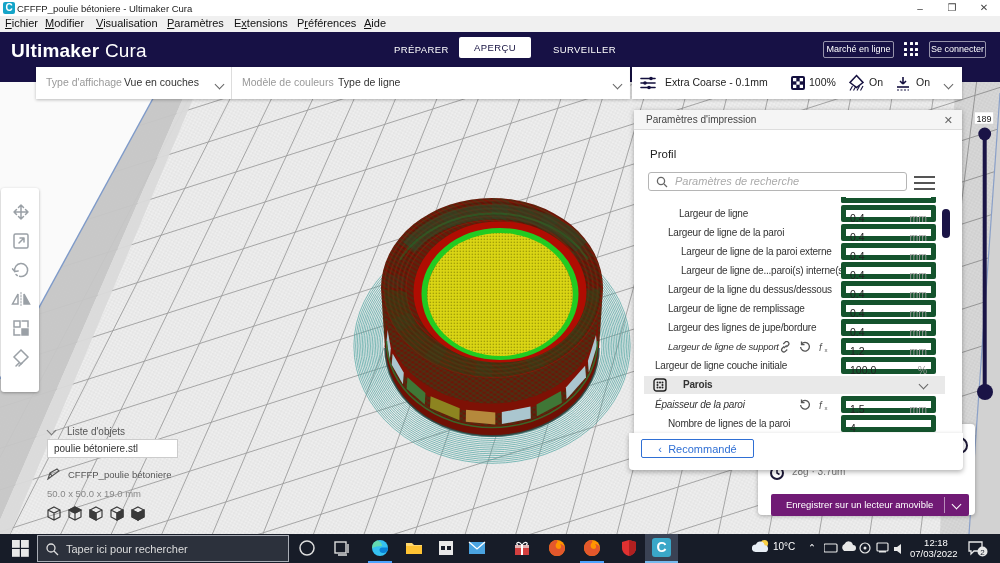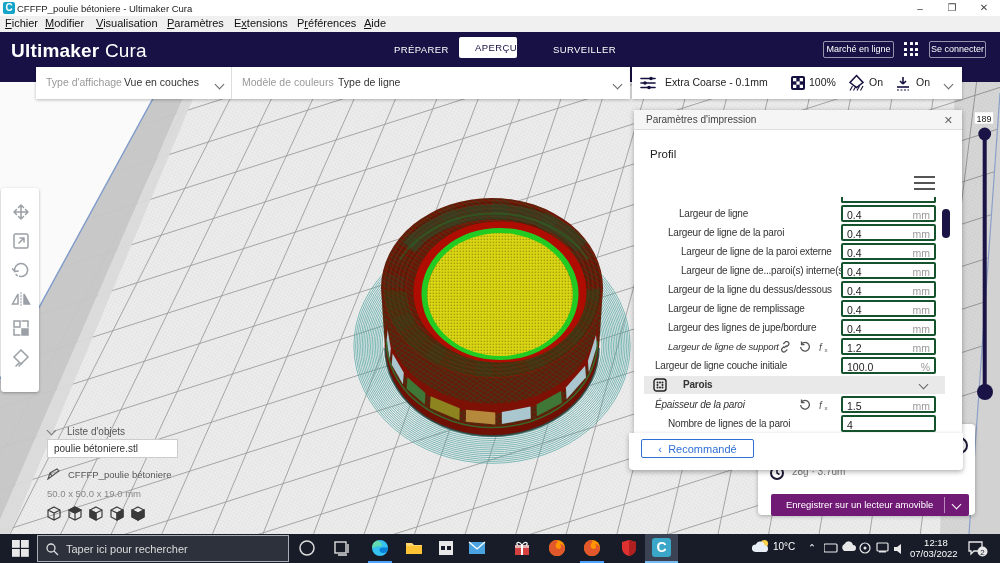--- a/index.html
+++ b/index.html
@@ -7,36 +7,36 @@
 #curaicon{position:absolute;left:3px;top:2px;width:12px;height:12px;background:#14a4c8;border-radius:2px;color:#fff;font-size:10px;font-weight:bold;text-align:center;line-height:12px;}
 .winbtn{position:absolute;top:0px;color:#444;font-size:10px;width:30px;text-align:center;}
 #menubar{position:absolute;left:0;top:16px;width:1000px;height:16px;background:#f0f0f0;font-size:11px;color:#111;}
 #menubar span{position:absolute;top:1px;}
 u{text-decoration:underline;}
 #header{position:absolute;left:0;top:32px;width:1000px;height:50px;background:#171145;}
 #logo{position:absolute;left:11px;top:8px;color:#fff;font-size:19px;letter-spacing:0.2px;}
 #logo b{font-weight:700;}
 #logo span{font-weight:300;}
 .htab{position:absolute;top:12px;color:#fff;font-size:9.5px;letter-spacing:0.4px;}
-#tabpill{position:absolute;left:459px;top:4.5px;width:58px;height:21px;background:#fff;border-radius:2px;text-align:right;line-height:21px;color:#14103f;font-size:9.5px;letter-spacing:0.4px;}
+#tabpill{position:absolute;left:459px;top:4.5px;width:72px;height:21px;background:#fff;border-radius:2px;text-align:center;line-height:21px;color:#14103f;font-size:9.5px;letter-spacing:0.4px;}
 .hbtn{position:absolute;top:9px;height:17px;white-space:nowrap;overflow:hidden;border:1px solid rgba(255,255,255,0.55);border-radius:2px;color:#fff;font-size:9px;line-height:15px;text-align:center;}
 #gridicon{position:absolute;left:904px;top:10px;width:15px;height:15px;}
 #gridicon i{position:absolute;width:3.2px;height:3.2px;background:#fff;border-radius:0.5px;}
 #vp{position:absolute;left:0;top:82px;width:1000px;height:452px;}
 #ddrow{left:36px;top:67px;width:594px;height:32px;border-radius:0 0 0 0;position:absolute;background:#fff;box-shadow:0 1px 3px rgba(0,0,0,0.25);font-size:10.5px;color:#333;}
 #ddrow .lbl{color:#999;}
 #ddrow div{position:absolute;top:9px;}
 #setrow{left:632px;top:67px;width:330px;height:32px;position:absolute;background:#fff;box-shadow:0 1px 3px rgba(0,0,0,0.25);font-size:10.5px;color:#222;}
 #setrow div{position:absolute;top:9px;}
 .chev{display:inline-block;width:7px;height:7px;border-right:1.4px solid #666;border-bottom:1.4px solid #666;transform:rotate(45deg);}
 #panel{z-index:6;position:absolute;left:634px;top:110px;width:328px;height:323px;background:#fff;box-shadow:0 1px 5px rgba(0,0,0,0.3);font-size:11px;color:#222;}
 #panelhead{position:absolute;left:0;top:0;width:100%;height:20px;background:#f5f5f5;border-bottom:1px solid #ddd;color:#444;font-size:10px;line-height:20px;}
 #panelfoot{z-index:6;position:absolute;left:629px;top:433px;width:334px;height:37px;background:#fff;box-shadow:0 2px 5px rgba(0,0,0,0.3);border-radius:0 0 4px 4px;}
 #recbtn{position:absolute;left:12px;top:6px;width:113px;height:19px;border:1px solid #2f6fd4;border-radius:2px;color:#2f6fd4;font-size:11px;line-height:18px;text-align:center;}
-.inp{position:absolute;width:95px;height:17px;border:2px solid #14532d;border-radius:2px;background:#fff;font-size:10.5px;line-height:16px;}
+.inp{position:absolute;width:95px;height:17px;border:5px solid #14532d;border-radius:2px;background:#fff;font-size:10.5px;line-height:16px;}
 .inp .v{position:absolute;left:4px;}
 .inp .u{position:absolute;right:4px;color:#999;}
 .slbl{position:absolute;font-size:10px;letter-spacing:-0.2px;color:#333;white-space:nowrap;}
 #taskbar{position:absolute;left:0;top:534px;width:1000px;height:29px;background:#171c28;}
 #searchbox{position:absolute;left:37px;top:535px;width:252px;height:27px;background:#2c313c;border:1px solid #a9adb5;color:#ddd;font-size:11px;line-height:26px;}
 .tico{position:absolute;top:538px;width:20px;height:20px;font-size:14px;text-align:center;color:#e8e8e8;}
 #tray{position:absolute;color:#fff;font-size:9.5px;}
 #bottompanel{z-index:4;position:absolute;left:758px;top:424px;width:217px;height:91px;background:#fff;box-shadow:0 1px 4px rgba(0,0,0,0.3);border-radius:4px;}
 #savebtn{position:absolute;left:13px;top:70px;width:198px;height:22px;background:#701a75;border-radius:2px;color:#fff;font-size:9.5px;text-align:left;line-height:22px;}
 #objlist{position:absolute;left:40px;top:424px;font-size:10px;color:#555;}
@@ -331,20 +331,27 @@
   </svg>
   <div style="left:284px;">On</div>
   <div style="left:313px;top:11px;"><span class="chev"></span></div>
 </div>
 
 <div id="panel">
   <div id="panelhead"><span style="margin-left:12px;">Paramètres d'impression</span>
     <span style="position:absolute;right:9px;top:0;color:#666;font-size:11px;">✕</span>
   </div>
   <div style="position:absolute;left:16px;top:38px;font-size:11.5px;color:#222;">Profil</div>
+  <div style="position:absolute;left:14px;top:62px;width:259px;height:19px;border:1px solid #b5b5b5;border-radius:3px;">
+    <svg style="position:absolute;left:7px;top:3px;" width="12" height="12" viewBox="0 0 12 12">
+        <circle cx="5" cy="5" r="3.6" fill="none" stroke="#666" stroke-width="1.3"></circle>
+        <line x1="8" y1="8" x2="11" y2="11" stroke="#666" stroke-width="1.3"></line>
+      </svg>
+    <span style="position:absolute;left:26px;top:2px;font-style:italic;color:#aaa;font-size:11px;">Paramètres de recherche</span>
+  </div>
   <div style="position:absolute;left:280px;top:66px;width:21px;">
     <div style="height:2px;background:#555;margin-bottom:3.8px;"></div>
     <div style="height:2px;background:#555;margin-bottom:3.8px;"></div>
     <div style="height:2px;background:#555;"></div>
   </div>
 
   <div class="inp" style="left:207px;top:87px;height:6px;border-top:0;border-radius:0 0 2px 2px;"></div>
 
   <div class="slbl" style="left:21px;top:98px;padding-left:24px;">Largeur de ligne</div>
   <div class="inp" style="left:207px;top:95px;">

